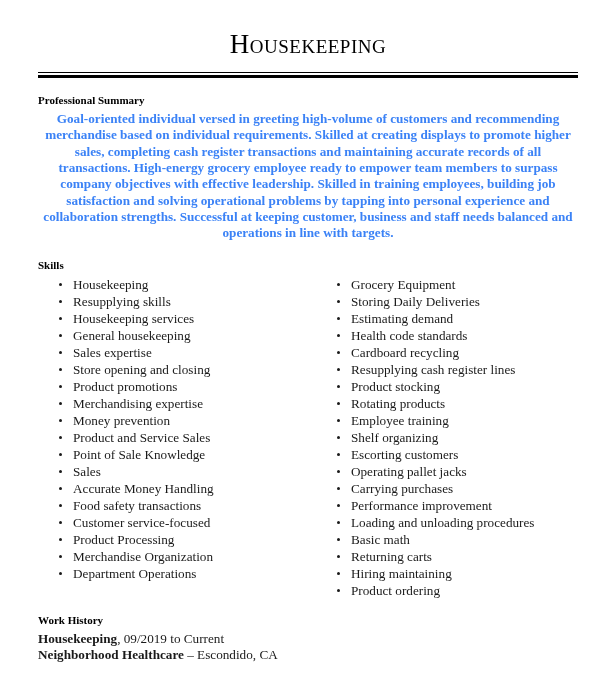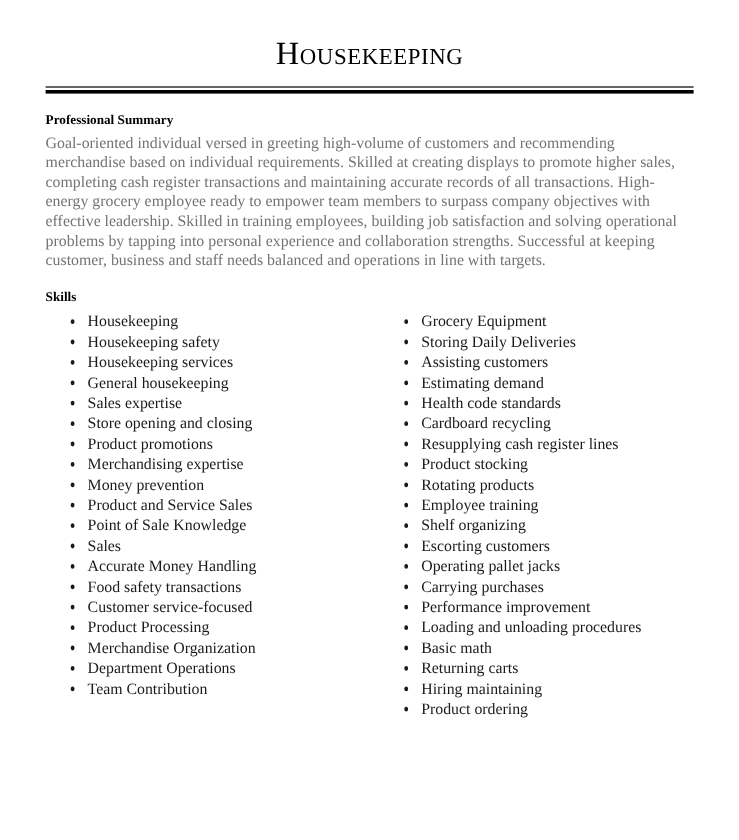--- a/index.html
+++ b/index.html
@@ -61,22 +61,23 @@
     font-size: 11px;
     font-weight: bold;
     margin: 0 0 4px 0;
     line-height: 1.2;
     color: #000000;
   }
   .summary-text {
     font-size: 13.2px;
     line-height: 16.3px;
     margin: 0;
-    text-align: left;
-    color: #737373;
+    text-align: center;
+    color: #3b82f6;
+    font-weight: bold;
   }
 
   
   .skills-section {
     margin-top: 17px;
   }
   .skills-columns {
     display: flex;
     flex-direction: row;
     margin-top: 3px;
@@ -146,45 +147,43 @@
     <h2 class="section-title">Professional Summary</h2>
     <p class="summary-text">Goal-oriented individual versed in greeting high-volume of customers and recommending merchandise based on individual requirements. Skilled at creating displays to promote higher sales, completing cash register transactions and maintaining accurate records of all transactions. High-energy grocery employee ready to empower team members to surpass company objectives with effective leadership. Skilled in training employees, building job satisfaction and solving operational problems by tapping into personal experience and collaboration strengths. Successful at keeping customer, business and staff needs balanced and operations in line with targets.</p>
   </div>
 
   <div class="section skills-section">
     <h2 class="section-title">Skills</h2>
     <div class="skills-columns">
       <div class="skills-col skills-col-left">
         <ul class="skill-list" id="skills-left">
             <li>Housekeeping</li>
-            <li>Housekeeping safety</li>
+            <li>Resupplying skills</li>
             <li>Housekeeping services</li>
             <li>General housekeeping</li>
             <li>Sales expertise</li>
             <li>Store opening and closing</li>
             <li>Product promotions</li>
             <li>Merchandising expertise</li>
             <li>Money prevention</li>
             <li>Product and Service Sales</li>
             <li>Point of Sale Knowledge</li>
             <li>Sales</li>
             <li>Accurate Money Handling</li>
             <li>Food safety transactions</li>
             <li>Customer service-focused</li>
             <li>Product Processing</li>
             <li>Merchandise Organization</li>
             <li>Department Operations</li>
-            <li>Team Contribution</li>
           </ul>
       </div>
       <div class="skills-col skills-col-right">
         <ul class="skill-list" id="skills-right">
             <li>Grocery Equipment</li>
             <li>Storing Daily Deliveries</li>
-            <li>Assisting customers</li>
             <li>Estimating demand</li>
             <li>Health code standards</li>
             <li>Cardboard recycling</li>
             <li>Resupplying cash register lines</li>
             <li>Product stocking</li>
             <li>Rotating products</li>
             <li>Employee training</li>
             <li>Shelf organizing</li>
             <li>Escorting customers</li>
             <li>Operating pallet jacks</li>
@@ -193,14 +192,21 @@
             <li>Loading and unloading procedures</li>
             <li>Basic math</li>
             <li>Returning carts</li>
             <li>Hiring maintaining</li>
             <li>Product ordering</li>
           </ul>
       </div>
     </div>
   </div>
 
+  <div class="section work-section">
+    <h2 class="section-title">Work History</h2>
+    <div id="work-entries">
+        <p class="job-line"><span class="bold">Housekeeping</span><span>, 09/2019 to Current</span></p>
+        <p class="job-line"><span class="bold">Neighborhood Healthcare</span><span> – Escondido, CA</span></p>
+      </div>
+  </div>
 
 </div>
 
 </body></html>

